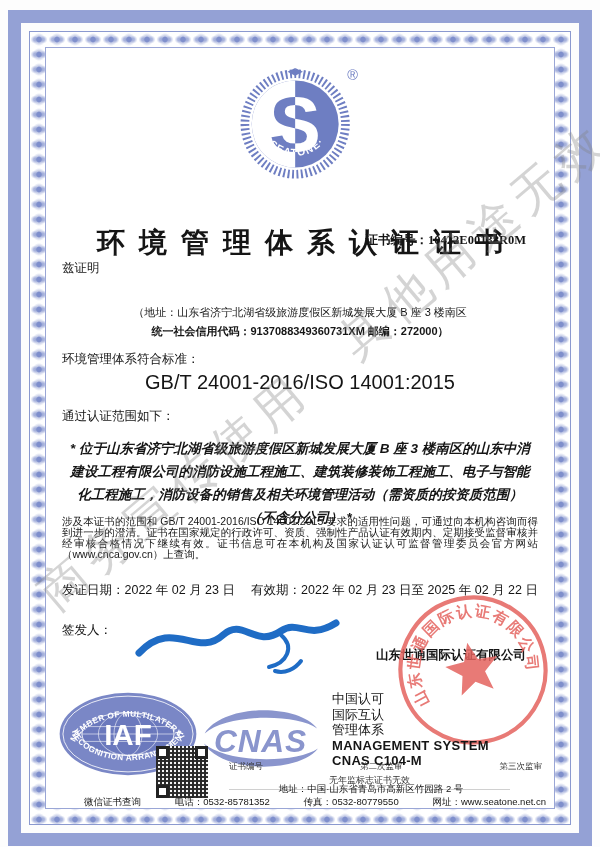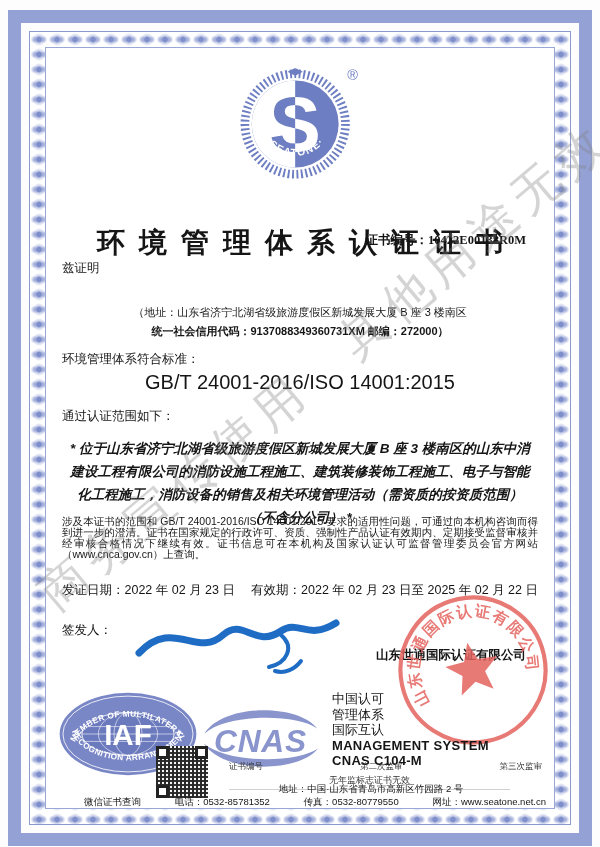--- a/index.html
+++ b/index.html
@@ -163,22 +163,22 @@
         <div class="abs cnas">
           <svg width="125" height="77" viewBox="0 0 150 92">
             <path d="M 8 40 C 30 4 120 4 143 34 C 118 16 35 16 8 40 Z" fill="#8a95cd"></path>
             <path d="M 7 52 C 30 88 120 88 144 58 C 118 76 35 76 7 52 Z" fill="#8a95cd"></path>
             <text x="75" y="62" font-size="38" font-weight="bold" font-style="italic" text-anchor="middle" fill="#8a95cd" letter-spacing="1">CNAS</text>
           </svg>
         </div>
 
         <div class="abs acc-text">
           <div>中国认可</div>
+          <div>国际互认</div>
           <div>管理体系</div>
-          <div>国际互认</div>
           <div class="en">MANAGEMENT SYSTEM</div>
           <div class="en">CNAS C104-M</div>
         </div>
 
         <div class="abs surv">
           <span>证书编号</span>
           <span>第二次监审</span>
           <span>第三次监审</span>
         </div>
         <div class="abs surv-note">无年监标志证书无效</div>

